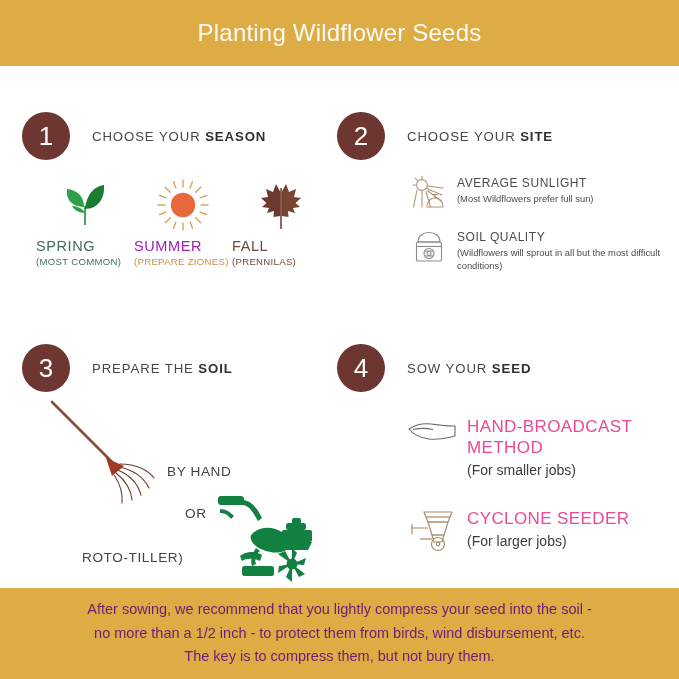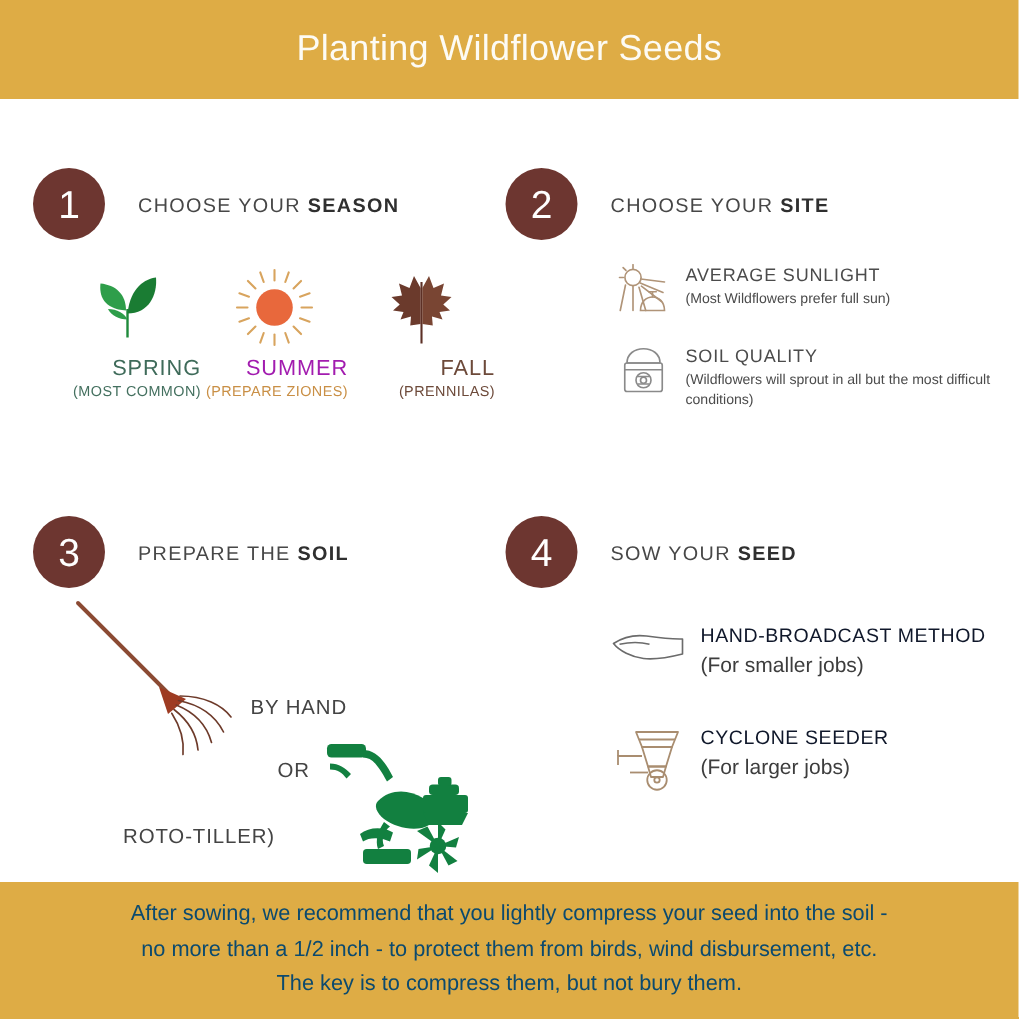--- a/index.html
+++ b/index.html
@@ -27,21 +27,21 @@
     font-family:"Liberation Sans", sans-serif;
   }
 
   
   .footer{
     position:absolute;left:0;top:588px;width:679px;height:91px;
     background:#deac45;
     display:flex;align-items:center;justify-content:center;
   }
   .footer-text{
-    color:#0c4a6e;
+    color:#701a75;
     font-size:14.5px;
     line-height:1.62;
     text-align:center;
     width:600px;
   }
   .footer-text span{display:block;}
 
   
   .steps{
     position:absolute;left:0;top:66px;width:679px;height:522px;
@@ -71,21 +71,21 @@
     text-transform:uppercase;
     white-space:nowrap;
   }
   .step-title b{color:#2f2f2f;font-weight:700;}
 
   
   .seasons{
     display:flex;justify-content:space-between;
     margin-top:16px;padding:0 12px 0 14px;
   }
-  .season{width:100px;text-align:right;}
+  .season{width:100px;text-align:left;}
   .season-icon{height:58px;display:flex;align-items:center;justify-content:center;}
   .season-name{
     font-size:14.5px;letter-spacing:.6px;margin-top:4px;
   }
   .season-sub{
     font-size:9.6px;letter-spacing:.3px;margin-top:2px;
   }
   .s-spring .season-name{color:#3f6b5a;}
   .s-spring .season-sub{color:#44705f;}
   .s-summer .season-name{color:#a21caf;}
@@ -101,21 +101,21 @@
   .b-title{
     font-size:12px;letter-spacing:.55px;color:#4b4b4b;text-transform:uppercase;
     line-height:1.25;
   }
   .b-sub{font-size:9.4px;color:#4b4b4b;line-height:1.42;margin-top:1px;max-width:212px;}
 
   
   .step4 .bullets{margin-top:22px;padding-left:68px;}
   .step4 .bullet{margin-bottom:26px;}
   .step4 .bullet-icon{flex:0 0 56px;height:40px;}
-  .step4 .b-title{font-size:13px;letter-spacing:.4px;color:#0f172a;text-align:center;}
+  .step4 .b-title{font-size:17px;letter-spacing:.4px;color:#ec4899;}
   .step4 .b-sub{font-size:14px;color:#3d3d3d;max-width:250px;margin-top:2px;}
 
   
   .step3-body{position:relative;height:190px;margin-top:2px;}
   .rake{position:absolute;left:28px;top:6px;}
   .tiller{position:absolute;left:190px;top:96px;}
   .s3-byhand{
     position:absolute;left:145px;top:70px;
     font-size:13.6px;letter-spacing:.6px;color:#444;
   }

